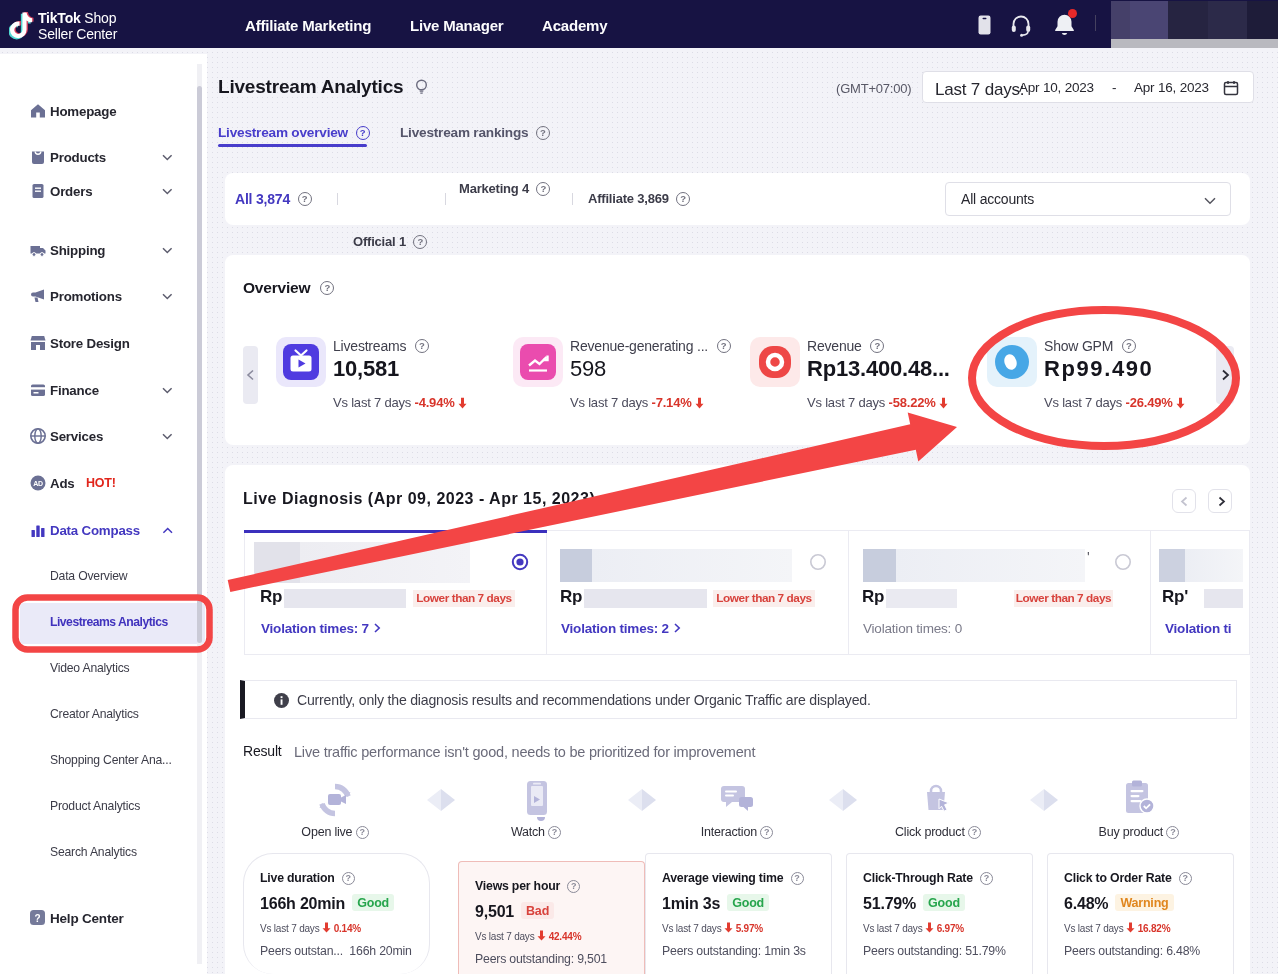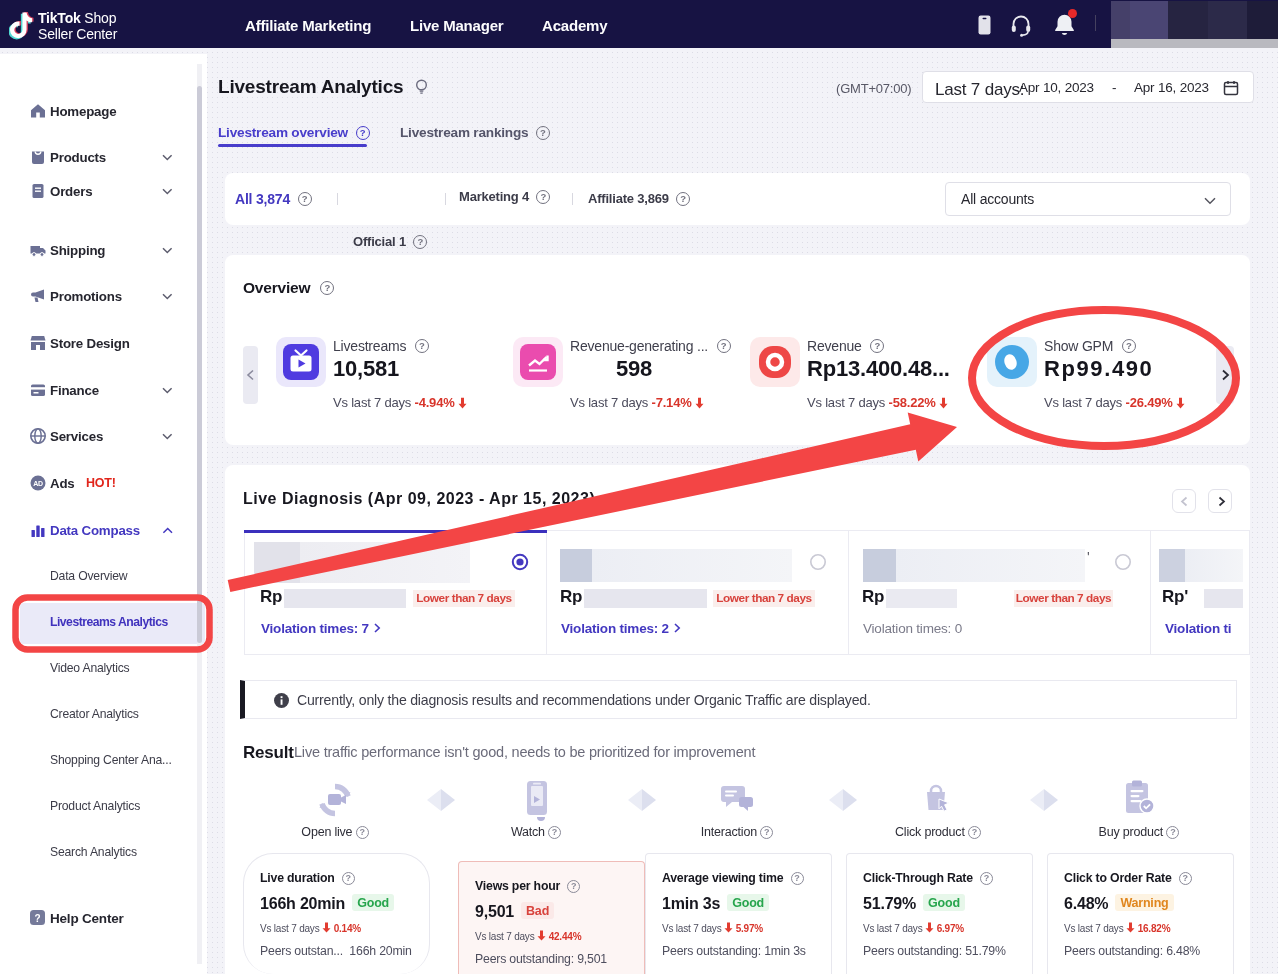--- a/index.html
+++ b/index.html
@@ -211,21 +211,21 @@
 </div>
 <div class="abs" style="left:218px;top:125px;font-size:13.6px;font-weight:600;color:#483dcb;">Livestream overview <span class="qm" style="border-color:#483dcb;color:#483dcb;margin-left:4px;">?</span></div>
 <div class="abs" style="left:218px;top:144px;width:149px;height:3px;background:#483dcb;border-radius:2px;"></div>
 <div class="abs" style="left:400px;top:125px;font-size:13.6px;font-weight:600;color:#55556a;">Livestream rankings <span class="qm" style="margin-left:4px;">?</span></div>
 
 <div class="card" style="left:225px;top:173px;width:1025px;height:52px;">
   <div class="abs" style="left:10px;top:18px;font-size:14px;font-weight:700;color:#4338c0;">All 3,874 <span class="qm" style="margin-left:4px;margin-top:-2px;">?</span></div>
   <div class="abs" style="left:112px;top:20px;width:1px;height:12px;background:#d8d8e0;"></div>
   <div class="abs" style="left:128px;top:18px;font-size:13px;font-weight:600;color:#3c3c49;margin-top:43px;">Official 1 <span class="qm" style="margin-left:4px;margin-top:-2px;">?</span></div>
   <div class="abs" style="left:220px;top:20px;width:1px;height:12px;background:#d8d8e0;"></div>
-  <div class="abs" style="left:234px;top:16px;font-size:13px;font-weight:600;color:#3c3c49;">Marketing 4 <span class="qm" style="margin-left:4px;margin-top:-2px;">?</span></div>
+  <div class="abs" style="left:234px;top:8px;font-size:13px;font-weight:600;color:#3c3c49;">Marketing 4 <span class="qm" style="margin-left:4px;margin-top:-2px;">?</span></div>
   <div class="abs" style="left:347px;top:20px;width:1px;height:12px;background:#d8d8e0;"></div>
   <div class="abs" style="left:363px;top:18px;font-size:13px;font-weight:600;color:#3c3c49;">Affiliate 3,869 <span class="qm" style="margin-left:4px;margin-top:-2px;">?</span></div>
   <div class="abs" style="left:720px;top:9px;width:286px;height:34px;border:1px solid #dfdfe7;border-radius:4px;">
     <span class="abs" style="left:15px;top:8px;font-size:14px;color:#27272f;">All accounts</span>
     <svg class="abs" style="left:258px;top:14px;" width="12" height="8">
           <path d="M1 1.2 l5 5 5-5" stroke="#55555f" stroke-width="1.5" fill="none"></path>
         </svg>
   </div>
 </div>
 
@@ -252,21 +252,21 @@
   </div>
   <div class="abs" style="left:295px;top:89px;">
     <div class="abs" style="left:-7px;top:-7px;width:50px;height:50px;border-radius:10px;background:rgba(234,76,174,0.12);"></div>
     <svg width="36" height="36" viewBox="0 0 36 36" style="position:relative;">
           <rect width="36" height="36" rx="8" fill="#ea4cae"></rect>
           <path d="M9 21.5 l6-5 4.5 3.5 7-7" stroke="#fff" stroke-width="2.4" fill="none"></path>
           <path d="M27.5 11.5 v4.5 h-4.5" fill="none" stroke="#fff" stroke-width="2.4"></path>
           <path d="M9 26.5 h18" stroke="#fff" stroke-width="2.2"></path>
         </svg>
     <div class="abs" style="left:50px;top:-6px;font-size:14px;color:#3f3f4c;white-space:nowrap;">Revenue-generating ... <span class="qm" style="margin-left:5px;margin-top:-2px;">?</span></div>
-    <div class="abs" style="left:50px;top:12px;font-size:22px;font-weight:700;color:#15151d;white-space:nowrap;margin-left:46px;">598</div>
+    <div class="abs" style="left:50px;top:12px;font-size:22px;font-weight:400;color:#15151d;white-space:nowrap;">598</div>
     <div class="abs" style="left:50px;top:51px;font-size:13px;color:#4b4b5c;white-space:nowrap;">Vs last 7 days <span class="dn">-7.14%</span> <svg width="9" height="12" style="vertical-align:-2px;">
             <path d="M4.5 11.5 L0.5 6.8 H3 V0.8 H6 V6.8 H8.5 Z" fill="#e23c30"></path>
           </svg></div>
   </div>
   <div class="abs" style="left:532px;top:89px;">
     <div class="abs" style="left:-7px;top:-7px;width:50px;height:50px;border-radius:10px;background:rgba(238,71,70,0.12);"></div>
     <svg width="36" height="36" viewBox="0 0 36 36" style="position:relative;">
           <rect x="2" y="2" width="32" height="32" rx="14" fill="#ee4746"></rect>
           <circle cx="18" cy="18" r="7" fill="none" stroke="#fff" stroke-width="4.5"></circle>
         </svg>
@@ -355,21 +355,21 @@
     <div class="vt" style="left:920px;top:90px;">Violation ti</div>
   </div>
   <div class="abs" style="left:15px;top:215px;width:997px;height:39px;background:#fff;border:1px solid #e9e9f0;border-left:5px solid #191922;">
     <svg class="abs" style="left:29px;top:12px;" width="15" height="15">
           <circle cx="7.5" cy="7.5" r="7.5" fill="#3f3f4a"></circle>
           <rect x="6.6" y="3.2" width="1.9" height="1.9" fill="#fff"></rect>
           <rect x="6.6" y="6.4" width="1.9" height="5.4" fill="#fff"></rect>
         </svg>
     <div class="abs" style="left:52px;top:11px;font-size:14.1px;color:#3e3e4a;">Currently, only the diagnosis results and recommendations under Organic Traffic are displayed.</div>
   </div>
-  <div class="abs" style="left:18px;top:278px;font-size:17px;font-weight:700;color:#17171f;">Result</div>
+  <div class="abs" style="left:18px;top:278px;font-size:14px;font-weight:400;color:#17171f;">Result</div>
   <div class="abs" style="left:69px;top:279px;font-size:14.5px;color:#6b6b7a;">Live traffic performance isn't good, needs to be prioritized for improvement</div>
 
   <svg class="abs" style="left:91px;top:316px;" width="38" height="38" viewBox="0 0 38 38">
         <path d="M19 5.5 a13.5 13.5 0 0 1 13 9.8" stroke="#c4c4e1" stroke-width="5.5" fill="none"></path>
         <path d="M19 32.5 a13.5 13.5 0 0 1 -13 -9.8" stroke="#c4c4e1" stroke-width="5.5" fill="none"></path>
         <path d="M34.5 11 l-2.5 5 -4.5-3.5 Z" fill="#c4c4e1"></path>
         <path d="M3.5 27 l2.5-5 4.5 3.5 Z" fill="#c4c4e1"></path>
         <rect x="12" y="13" width="13" height="11" rx="2" fill="#b3b3d9"></rect>
         <path d="M25 16.5 l5-2.5 v9 l-5-2.5 Z" fill="#b3b3d9"></path>
       </svg>

